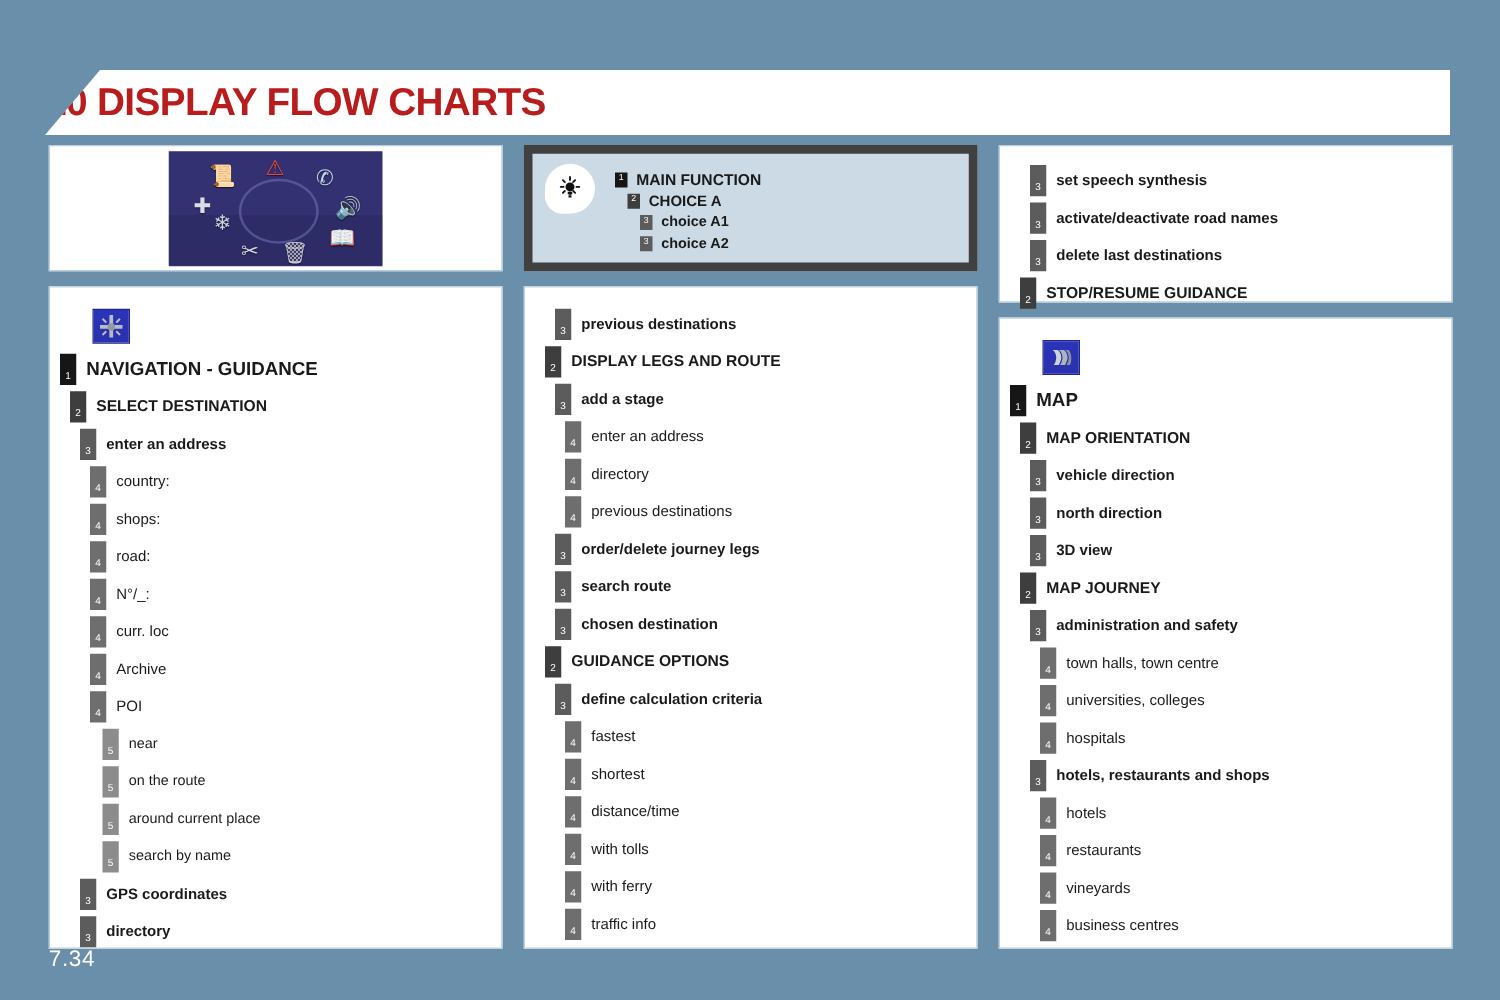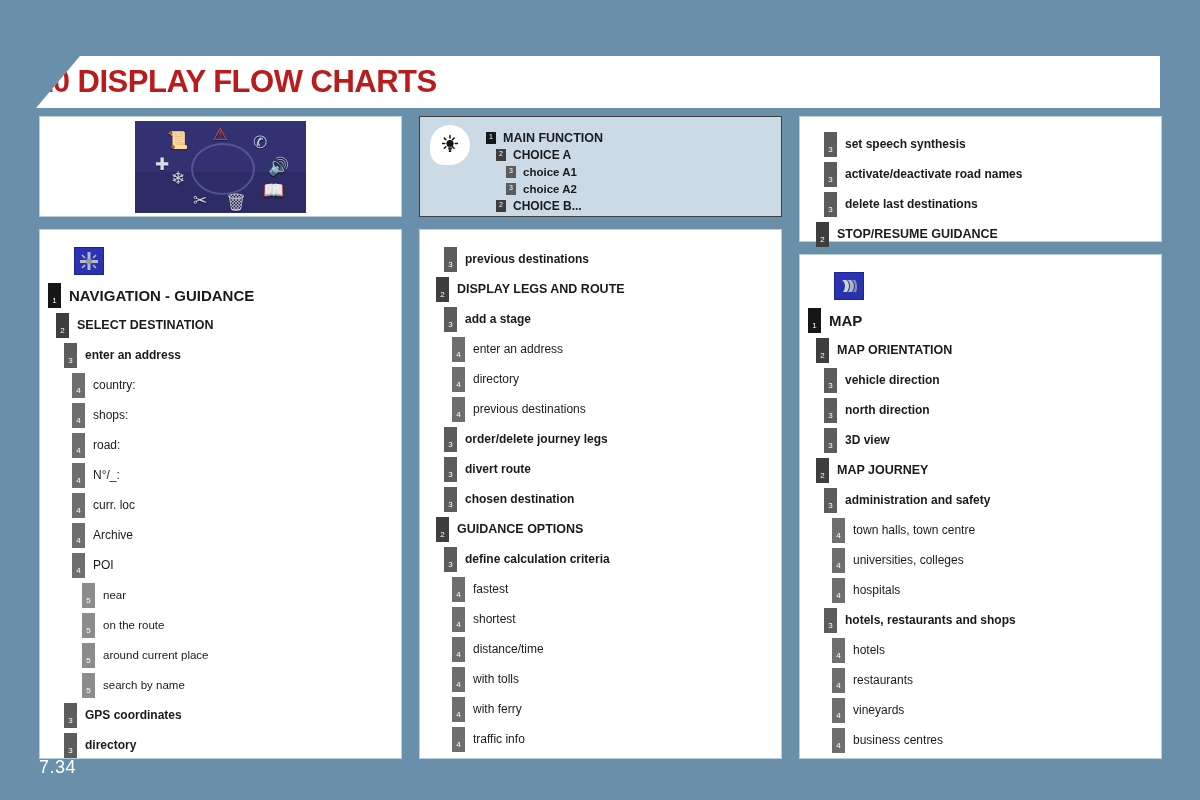--- a/index.html
+++ b/index.html
@@ -54,21 +54,21 @@
     flex-direction: column;
     gap: 12px;
   }
 
   .panel {
     background: #ffffff;
     border: 1px solid #b9cfdd;
   }
   .panel-legend {
     background: #ccdae5;
-    border: 1px solid #404040;
+    border: 7px solid #404040;
   }
 
   
   .panel-screenshot {
     height: 101px;
     display: flex;
     align-items: center;
     justify-content: center;
   }
 
@@ -364,24 +364,20 @@
             <span class="row-label t-lvl2">CHOICE A</span>
           </div>
           <div class="row compact legend-row lin2">
             <span class="badge lvl3 sm">3</span>
             <span class="row-label t-lvl3">choice A1</span>
           </div>
           <div class="row compact legend-row lin2">
             <span class="badge lvl3 sm">3</span>
             <span class="row-label t-lvl3">choice A2</span>
           </div>
-          <div class="row compact legend-row lin1">
-            <span class="badge lvl2 sm">2</span>
-            <span class="row-label t-lvl2">CHOICE B...</span>
-          </div>
         </div>
     </div>
 
     <div class="panel panel-list tight">
       <div id="col1-list">
           <div class="row in2">
             <span class="badge lvl3">3</span>
             <span class="row-label t-lvl3">previous destinations</span>
           </div>
           <div class="row in1">
@@ -403,21 +399,21 @@
           <div class="row in3">
             <span class="badge lvl4">4</span>
             <span class="row-label t-lvl4">previous destinations</span>
           </div>
           <div class="row in2">
             <span class="badge lvl3">3</span>
             <span class="row-label t-lvl3">order/delete journey legs</span>
           </div>
           <div class="row in2">
             <span class="badge lvl3">3</span>
-            <span class="row-label t-lvl3">divert route</span>
+            <span class="row-label t-lvl3">search route</span>
           </div>
           <div class="row in2">
             <span class="badge lvl3">3</span>
             <span class="row-label t-lvl3">chosen destination</span>
           </div>
           <div class="row in1">
             <span class="badge lvl2">2</span>
             <span class="row-label t-lvl2">GUIDANCE OPTIONS</span>
           </div>
           <div class="row in2">

